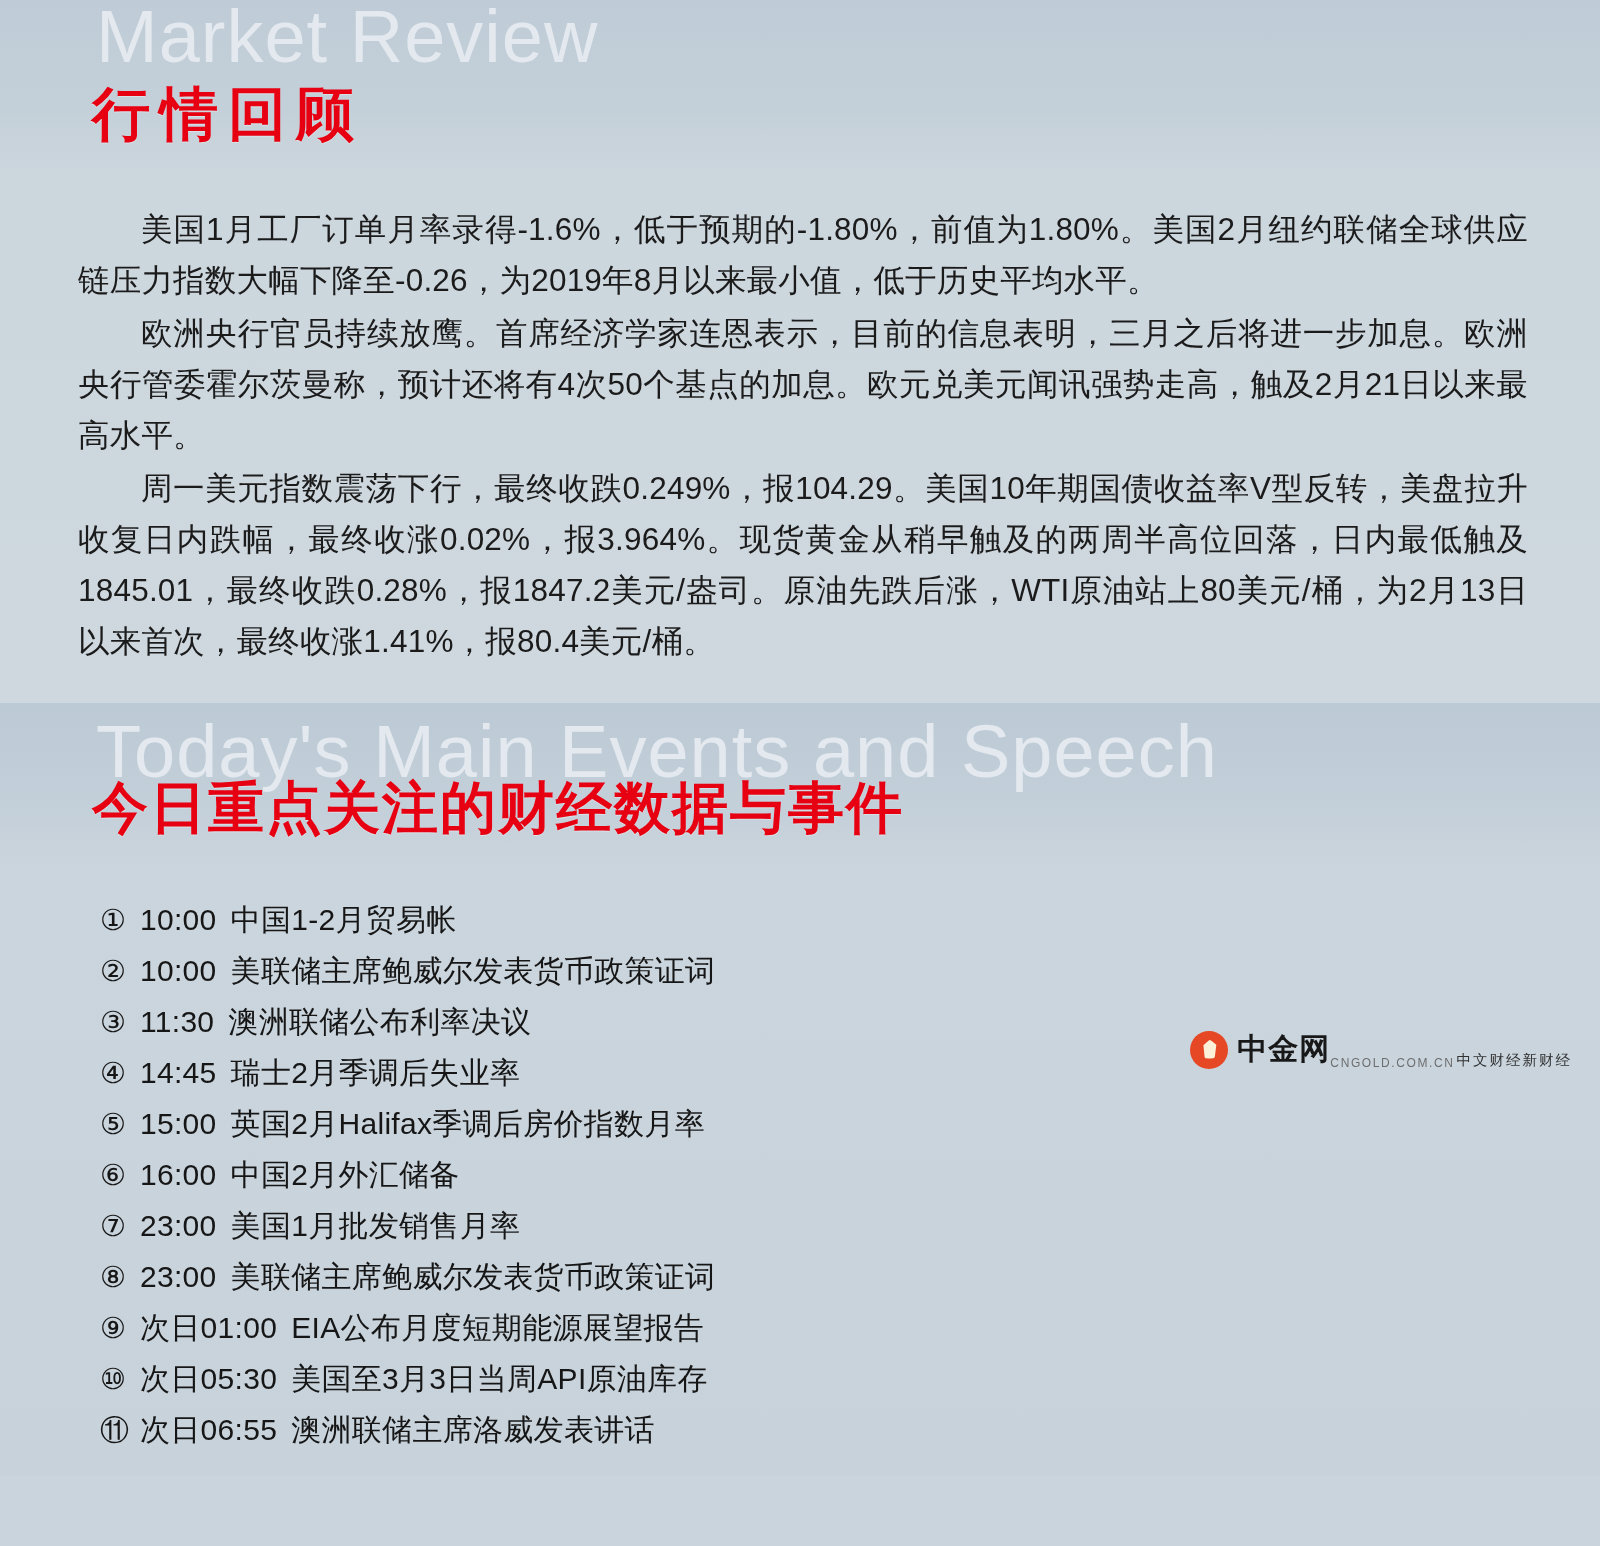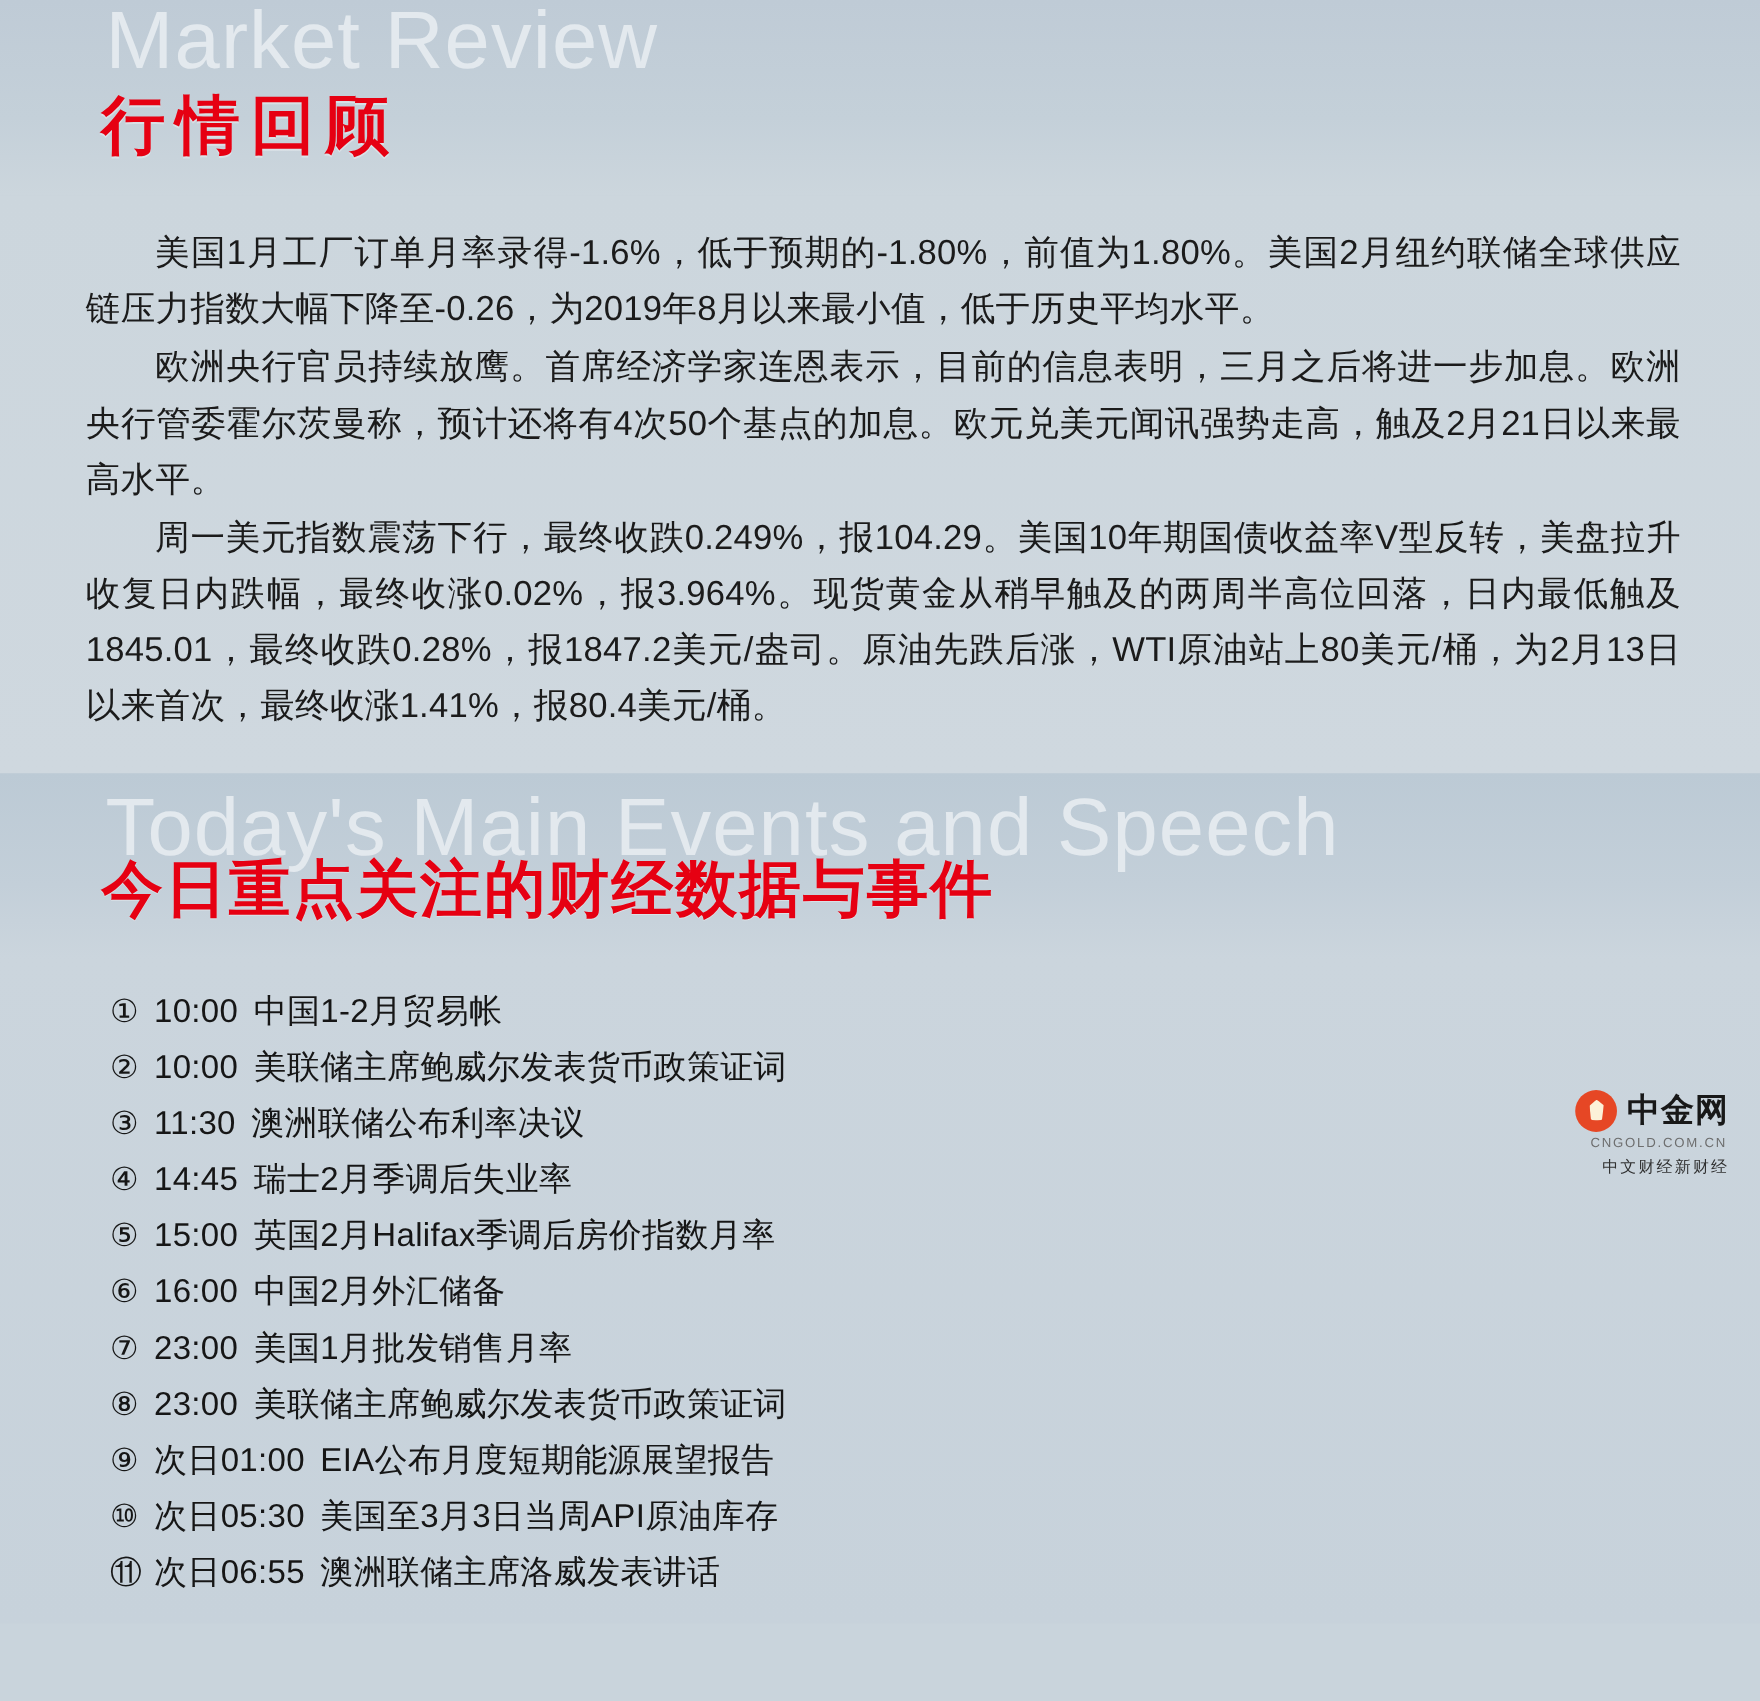--- a/index.html
+++ b/index.html
@@ -120,21 +120,21 @@
     flex: 1 1 auto;
     white-space: nowrap;
   }
 
   
   .logo {
     position: absolute;
     right: 28px;
     bottom: 22px;
     display: flex;
-    flex-direction: column;
+    flex-direction: row;
     align-items: flex-end;
     opacity: 0.96;
   }
   .logo-top {
     display: flex;
     align-items: center;
   }
   .logo-mark {
     width: 38px;
     height: 38px;

